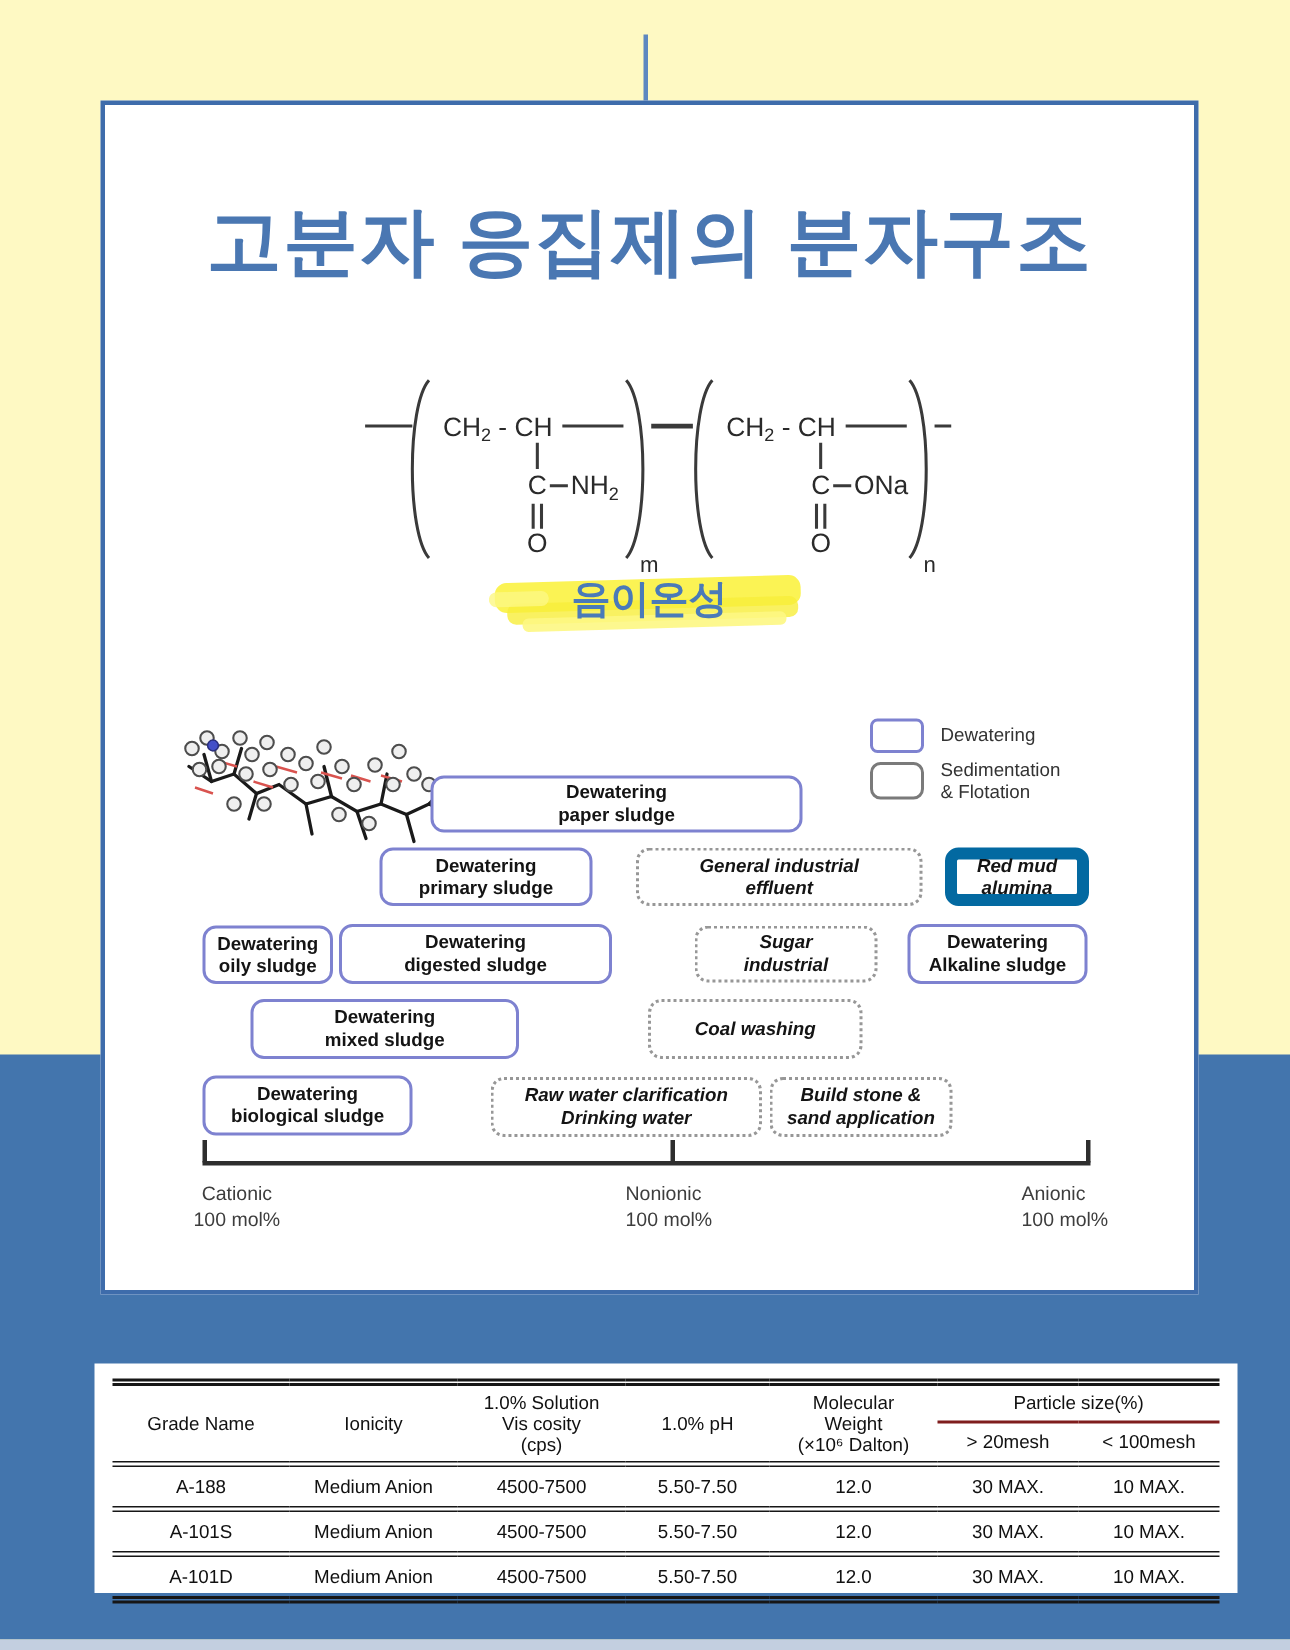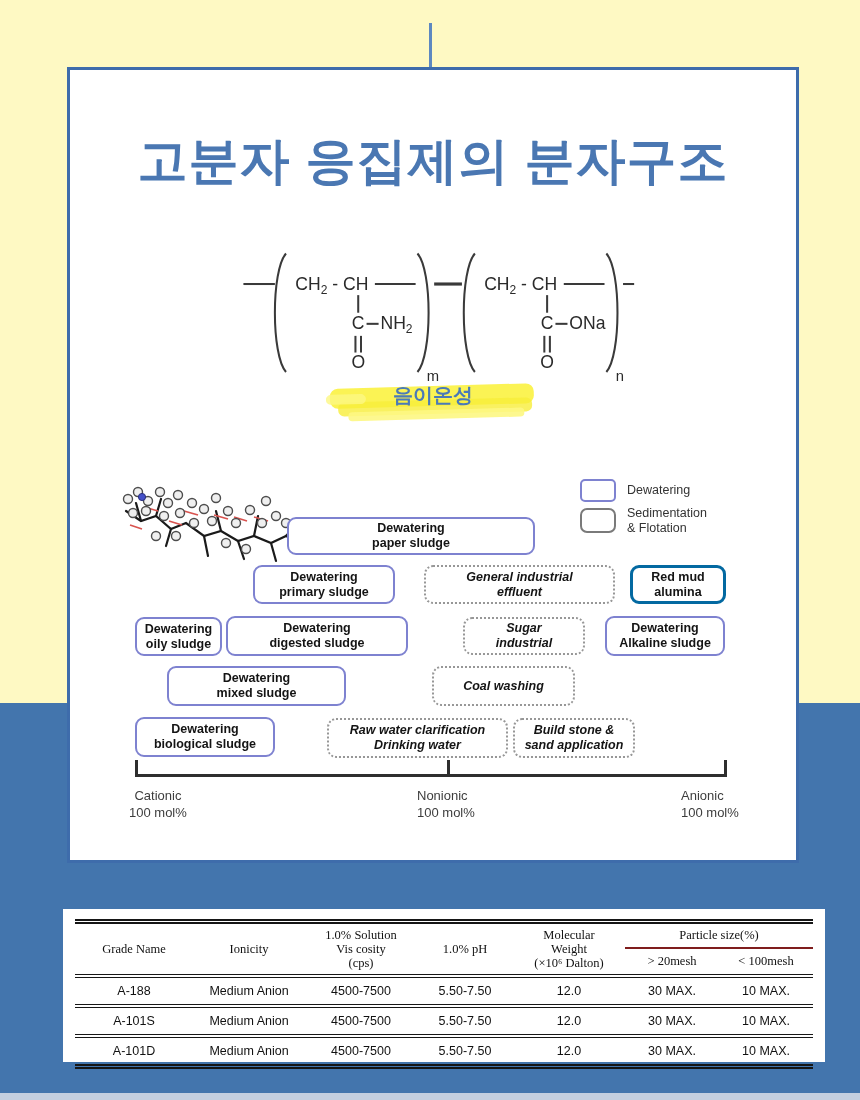--- a/index.html
+++ b/index.html
@@ -17,49 +17,49 @@
 
   
   .card { left:67px; top:67px; width:726px; height:790px; background:#ffffff; border:3px solid #3e6cab; }
 
   .title { left:67px; top:130px; width:732px; text-align:center; font-size:50px; line-height:62px;
            font-weight:bold; color:#4a77b2; letter-spacing:1px; }
 
   
   .hl-wrap { left:326px; top:376px; width:214px; height:52px; }
   .hl-text { position:absolute; left:0; top:6px; width:100%; text-align:center;
-             font-size:20px; font-weight:bold; color:#4a7ab8; }
+             font-size:26px; font-weight:bold; color:#4a7ab8; }
 
   
   .box { position:absolute; display:flex; align-items:center; justify-content:center; text-align:center;
          font-weight:bold; font-size:12.5px; line-height:15px; white-space:pre-line;
          background:#fff; border-radius:9px; color:#141414; box-sizing:border-box; }
   .box--dew { border:2px solid #7e82d0; }
   .box--sed { border:2px dotted #979797;font-style:italic; }
-  .box--sedsolid { border:3px solid #0369a1; }
+  .box--sedsolid { border:8px solid #0369a1;font-style:italic; }
 
   
   .legend-swatch { position:absolute; box-sizing:border-box; background:#fff; }
   .lg1 { left:580px; top:479px; width:36px; height:23px; border:2px solid #7e82d0; border-radius:5px; }
   .lg2 { left:580px; top:508px; width:36px; height:25px; border:2px solid #7a7a7a; border-radius:7px; }
   .legend-label { position:absolute; font-size:12.5px; line-height:15px; color:#333; white-space:pre-line; }
 
   
   .axis-line { left:135px; top:774px; width:592px; height:3px; background:#2e2e2e; }
   .axis-tick { position:absolute; top:760px; width:3px; height:15px; background:#2e2e2e; }
   .axis-label { position:absolute; top:787px; font-size:13px; line-height:17px; color:#3d3d3d; white-space:pre-line; }
 
   
   .table-panel { left:63px; top:909px; width:762px; height:153px; background:#ffffff; }
   table.spec { border-collapse:collapse; width:738px; margin:10px 12px 0 12px;
                font-size:12.5px; color:#111; table-layout:fixed; }
   table.spec th { font-weight:normal; white-space:pre-line; line-height:14px; padding:4px 2px; }
   table.spec td { text-align:center; padding:6px 2px; line-height:14px; }
   table.spec { border-top:5px double #161616; }
-  table.spec thead th { border-bottom:4px double #161616; vertical-align:middle;font-family:Liberation Serif, serif; }
+  table.spec thead th { border-bottom:4px double #161616; vertical-align:middle; }
   table.spec th.group-th { border-bottom:2px solid #7f1d1d; padding:3px 2px; }
   table.spec tbody tr td { border-bottom:4px double #161616; }
   table.spec tbody tr:last-child td { border-bottom:5px double #161616; }
 
   svg text { font-family:"Liberation Sans", sans-serif; }
 </style>
 </head>
 <body>
 
 <div class="page">

